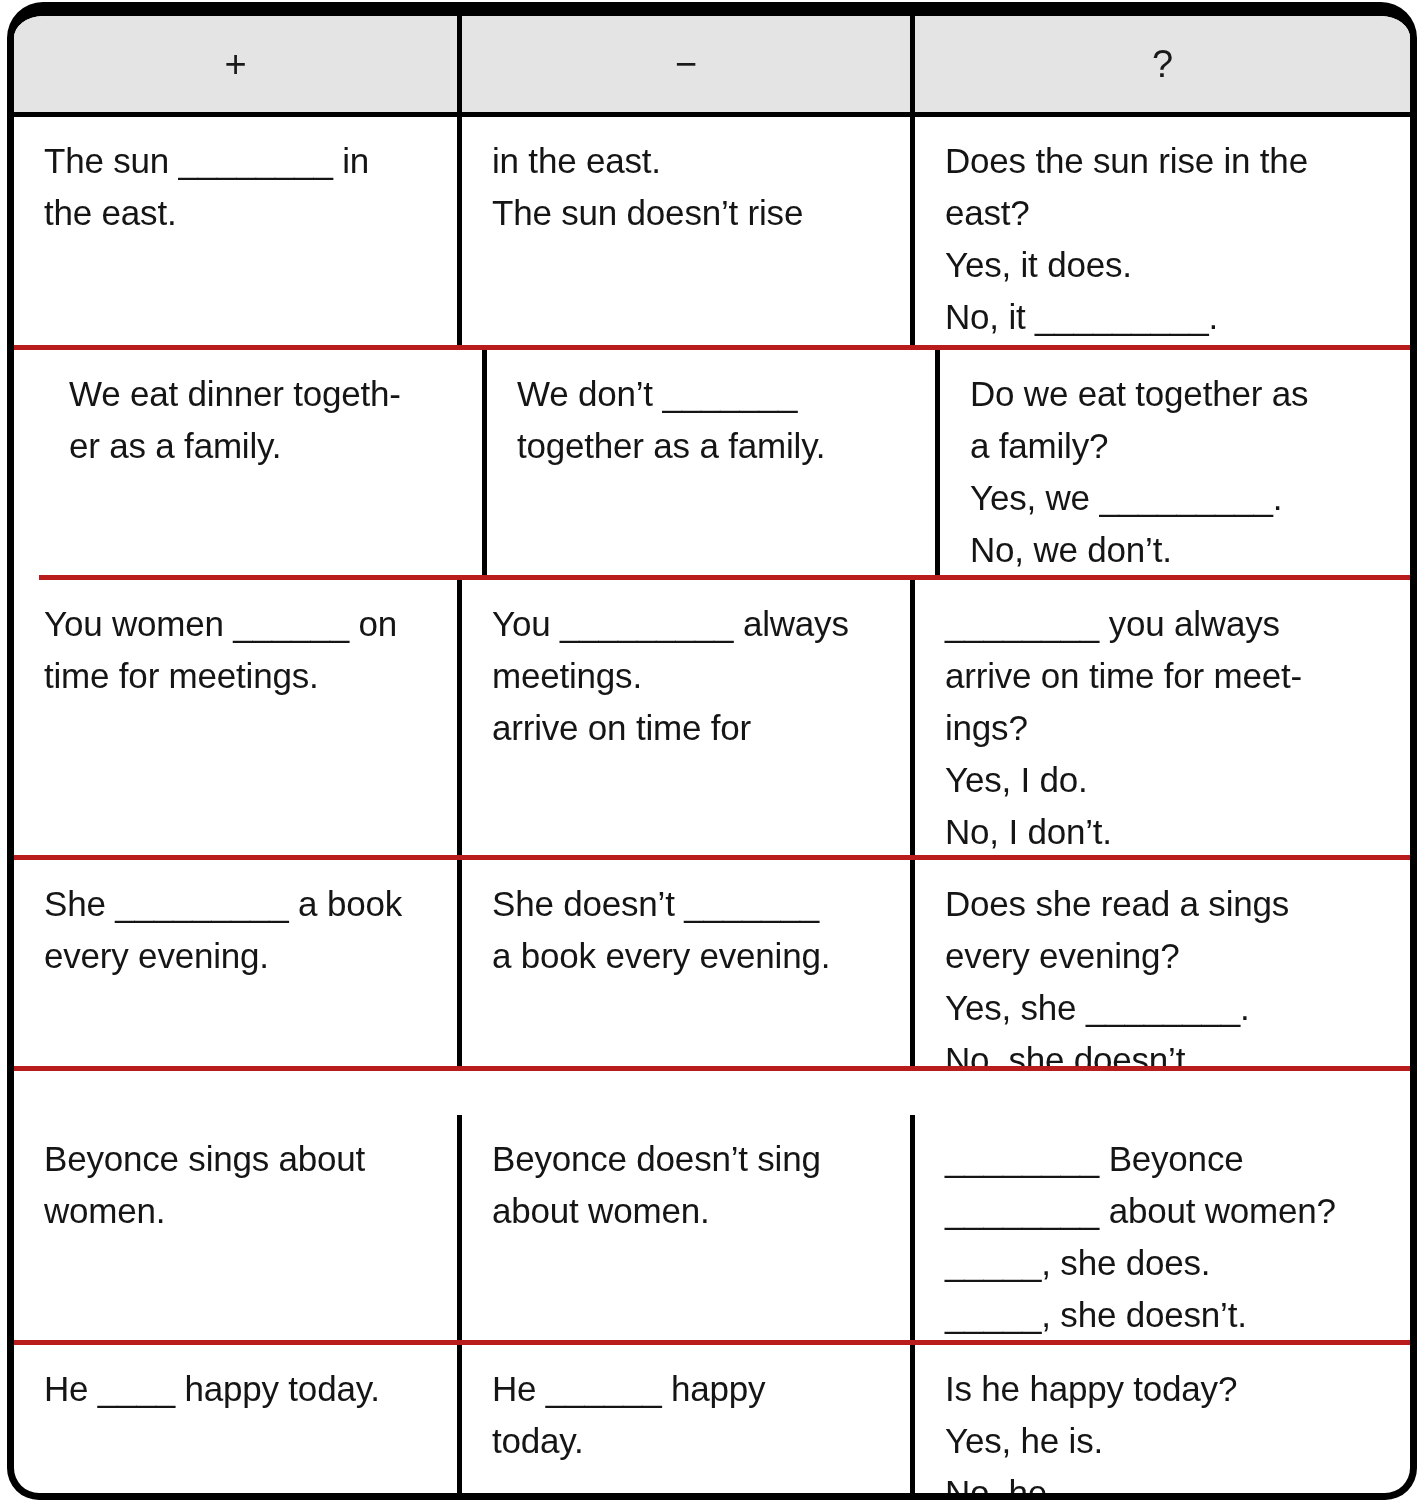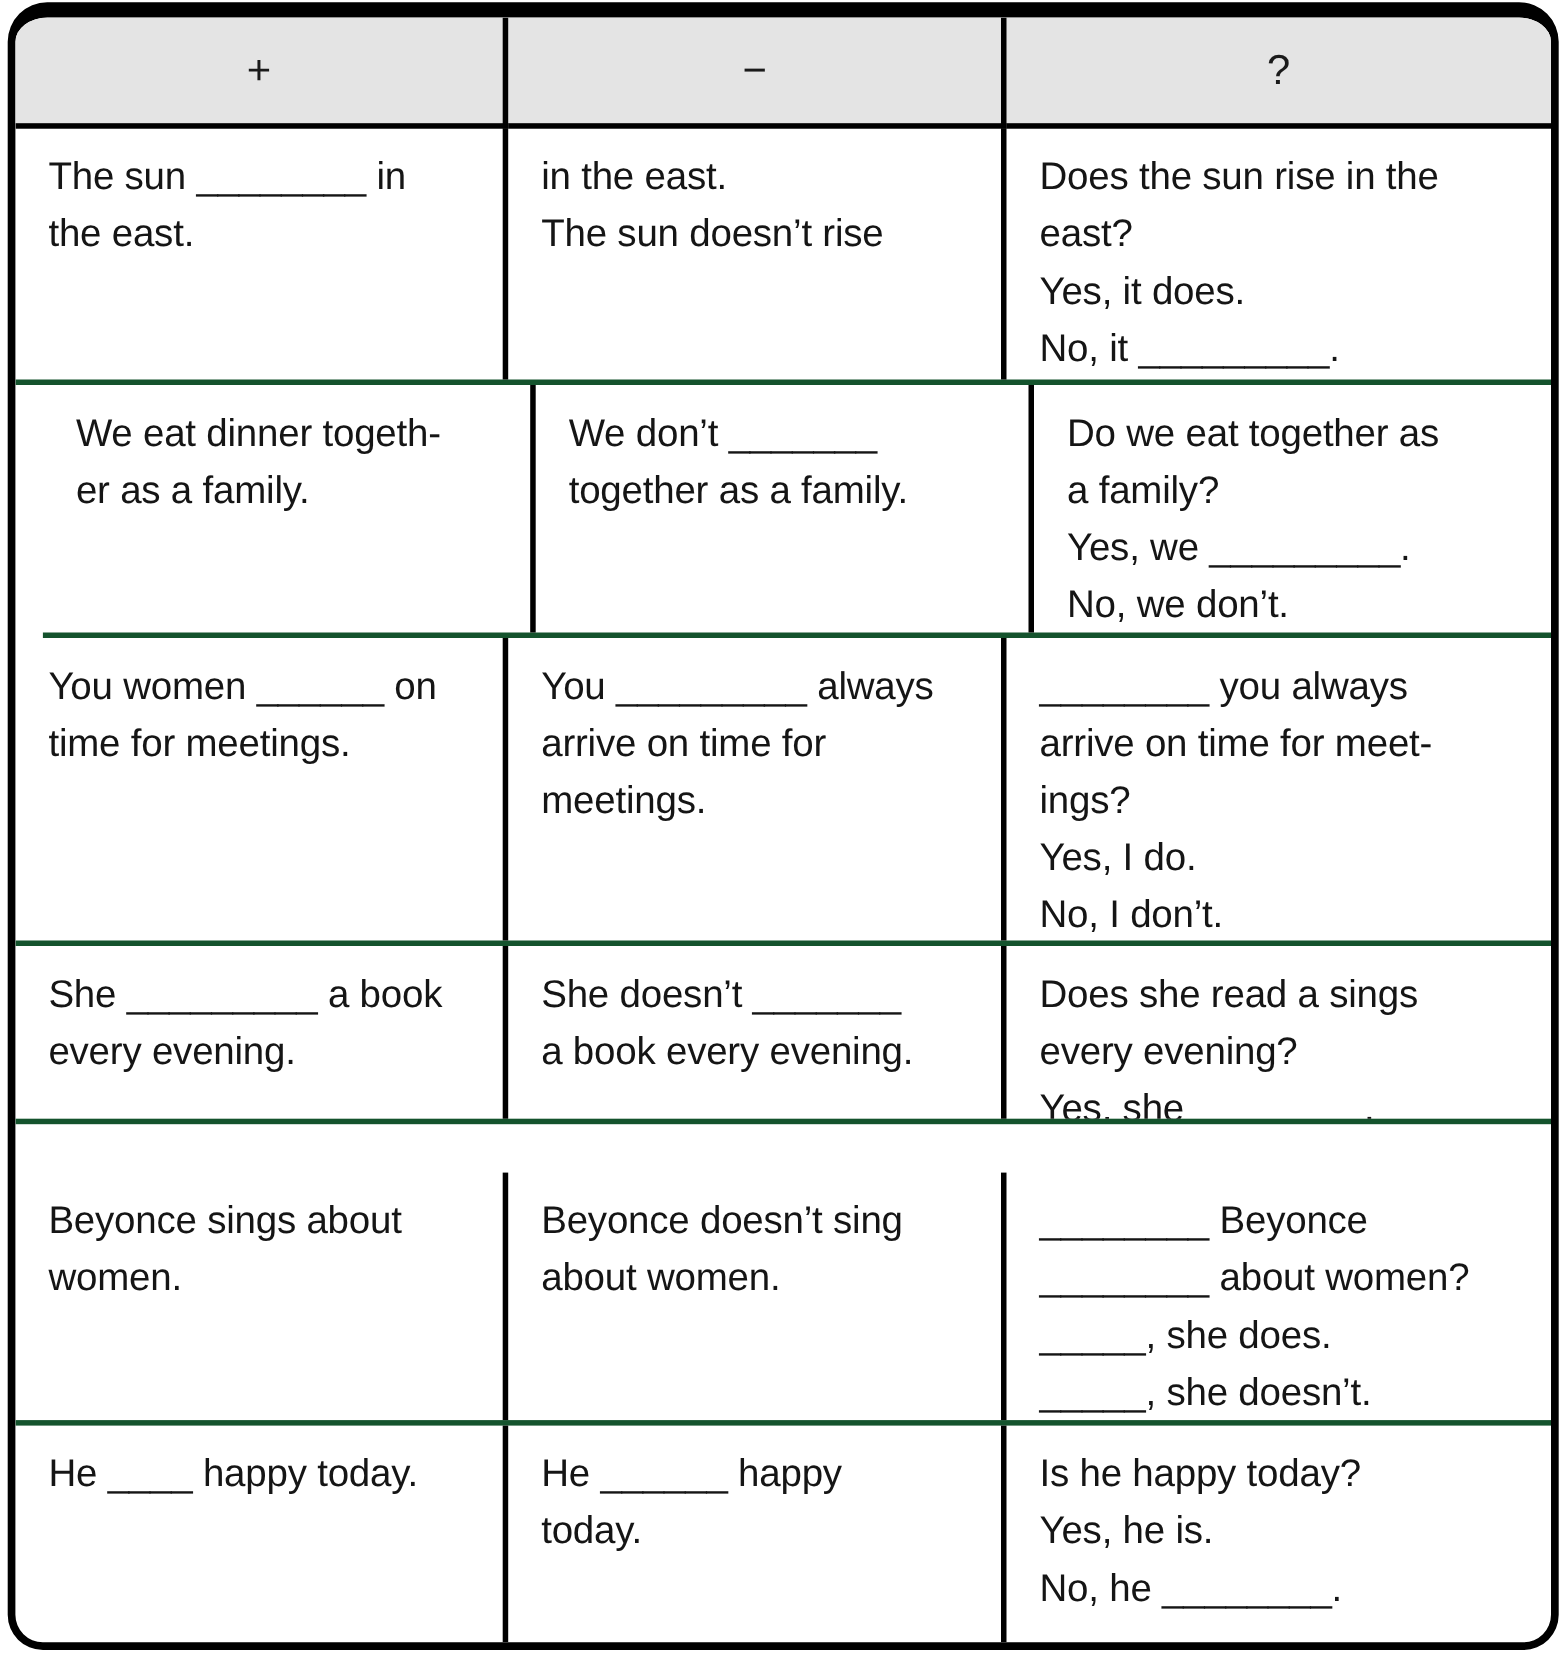--- a/index.html
+++ b/index.html
@@ -51,27 +51,27 @@
   }
   .table-body {
     flex: 1 1 auto;
     display: flex;
     flex-direction: column;
   }
   .row {
     display: grid;
     grid-template-columns: 448px 453px 1fr;
     box-sizing: border-box;
-    border-bottom: 5px solid #14532d;
+    border-bottom: 5px solid #b91c1c;
     flex: 0 0 auto;
   }
   .row:nth-child(1) { height: 233px; }
   .row:nth-child(2) { height: 230px; margin-left: 25px; }
   .row:nth-child(3) { height: 280px; }
-  .row:nth-child(4) { height: 162px; }
+  .row:nth-child(4) { height: 211px; }
   .row:nth-child(5) { height: 230px; margin-top: 44px; }
   .row:nth-child(6) { flex: 1 1 auto; border-bottom: none; }
   .cell {
     box-sizing: border-box;
     padding: 18px 20px 0 30px;
     font-size: 35px;
     line-height: 52px;
     color: #151515;
     overflow: hidden;
   }
@@ -125,22 +125,22 @@
           <div class="line">No, we don’t.</div>
         </div>
       </div>
       <div class="row">
         <div class="cell c0">
           <div class="line">You women ______ on</div>
           <div class="line">time for meetings.</div>
         </div>
         <div class="cell c1">
           <div class="line">You _________ always</div>
+          <div class="line">meetings.</div>
           <div class="line">arrive on time for</div>
-          <div class="line">meetings.</div>
         </div>
         <div class="cell c2">
           <div class="line">________ you always</div>
           <div class="line">arrive on time for meet-</div>
           <div class="line">ings?</div>
           <div class="line">Yes, I do.</div>
           <div class="line">No, I don’t.</div>
         </div>
       </div>
       <div class="row">

